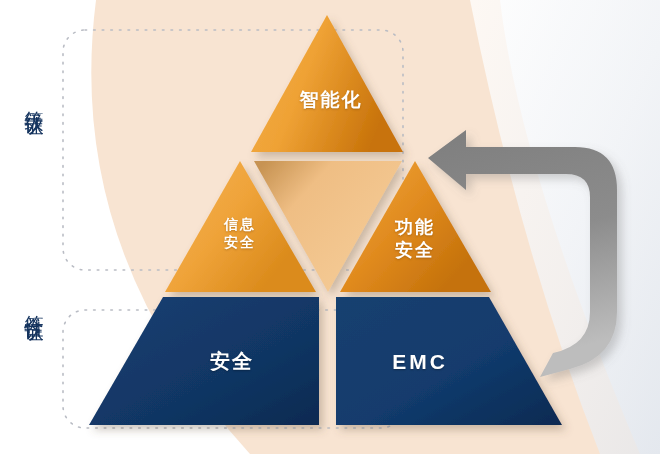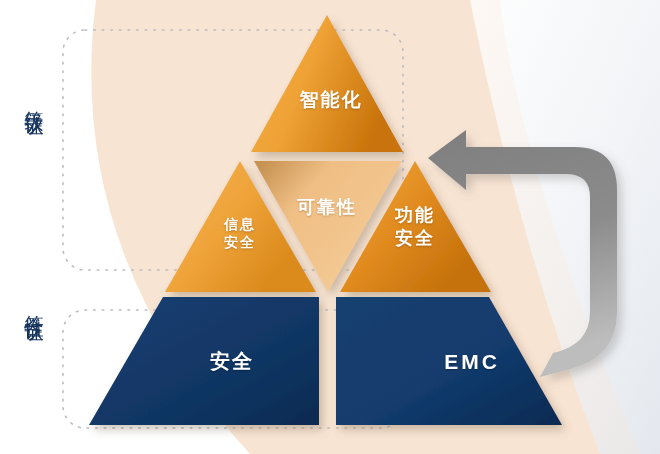--- a/index.html
+++ b/index.html
@@ -56,24 +56,24 @@
     line-height: 1.25;
     letter-spacing: 2px;
     white-space: pre-line;
     text-shadow: 0 1px 2px rgba(90,50,10,0.35);
     pointer-events: none;
   }
   #text-top      { left: 258px; top: 88px;  width: 146px; font-size: 19px; }
   #text-mid      { left: 254px; top: 196px; width: 146px; font-size: 18px;
                    color: #ffffff; text-shadow: 0 1px 2px rgba(150,95,25,0.45); }
   #text-left     { left: 180px; top: 216px; width: 120px; font-size: 14px; }
-  #text-right    { left: 355px; top: 204px; width: 120px; font-size: 18px; }
+  #text-right    { left: 355px; top: 216px; width: 120px; font-size: 18px; }
   #text-bl       { left: 152px; top: 349px; width: 160px; font-size: 20px; text-shadow:0 1px 2px rgba(0,0,0,0.30); }
   #text-br       { left: 340px; top: 349px; width: 160px; font-size: 21px; text-shadow:0 1px 2px rgba(0,0,0,0.30);
-                   letter-spacing: 3px; text-align: right; }
+                   letter-spacing: 3px; }
 </style>
 </head>
 <body>
 
 <div id="stage">
 
   <svg id="bg-svg" viewBox="0 0 660 454">
     <defs>
       <linearGradient id="gradSheen" x1="0" y1="0" x2="1" y2="1">
         <stop offset="0%" stop-color="#ffffff"></stop>
@@ -179,21 +179,20 @@
       <path d="M 336,297 L 489,297 L 562,425 L 336,425 Z" fill="url(#gradNavyR)" stroke="none" stroke-linejoin="round"></path>
     </g>
   </svg>
 
   <div class="side-label" id="label-grade">等级认证</div>
 
   <div class="side-label" id="label-conformity">符合性认证</div>
 
   <div class="shape-text" id="text-top">智能化</div>
 
-  <div class="shape-text" id="text-mid">可靠性</div>
 
   <div class="shape-text" id="text-left">信息
 安全</div>
 
   <div class="shape-text" id="text-right">功能
 安全</div>
 
   <div class="shape-text" id="text-bl">安全</div>
 
   <div class="shape-text" id="text-br">EMC</div>

